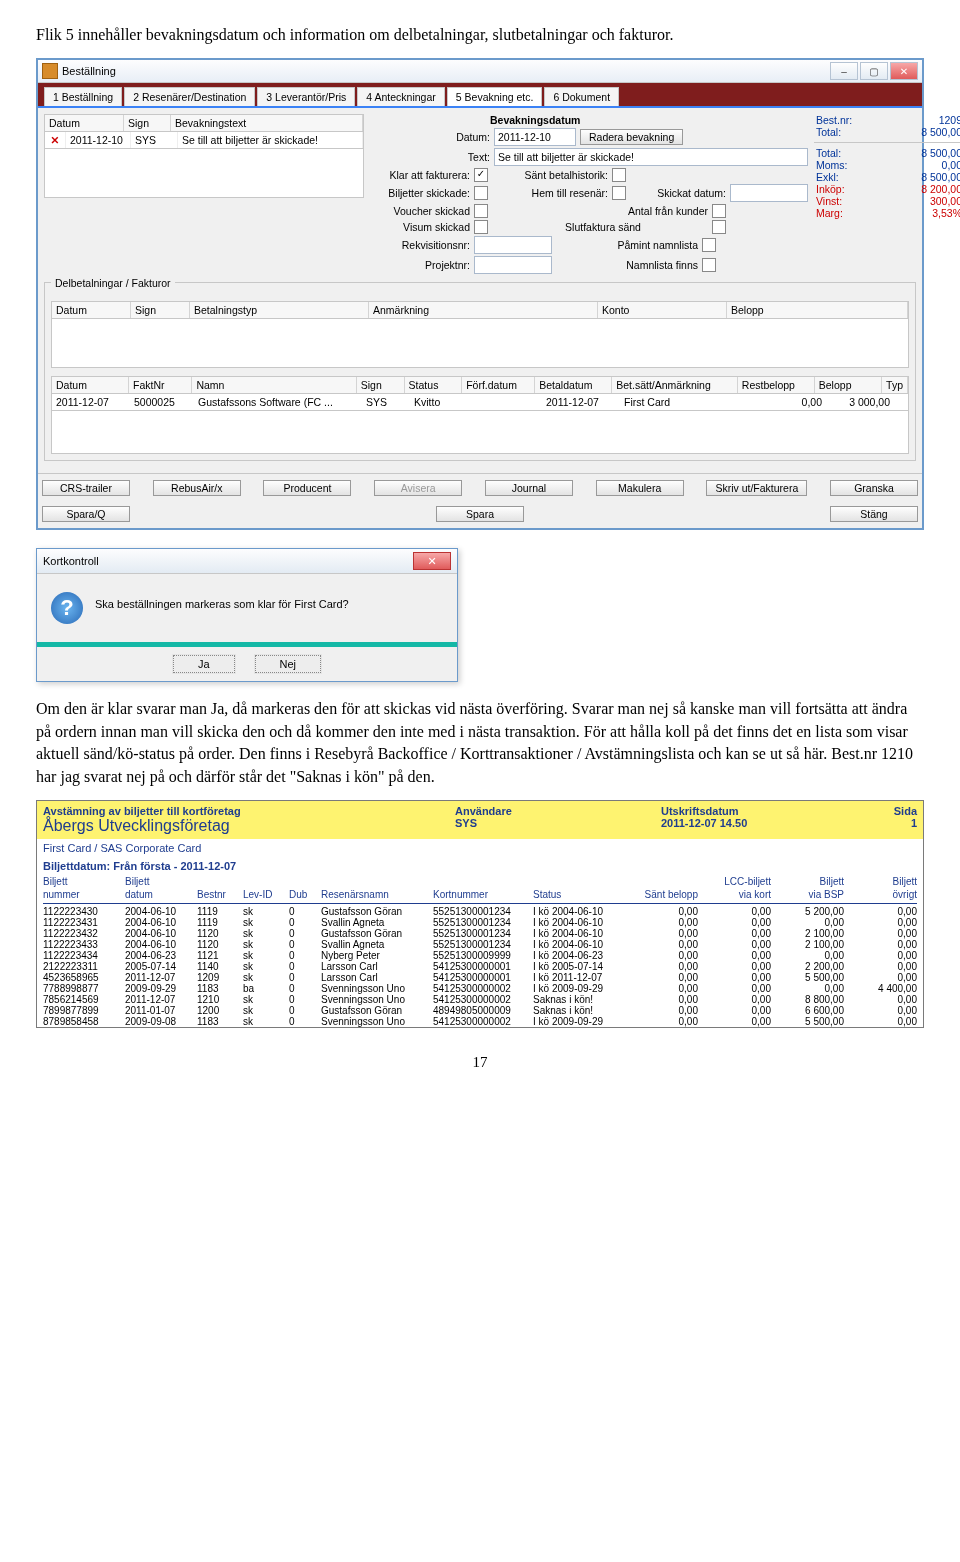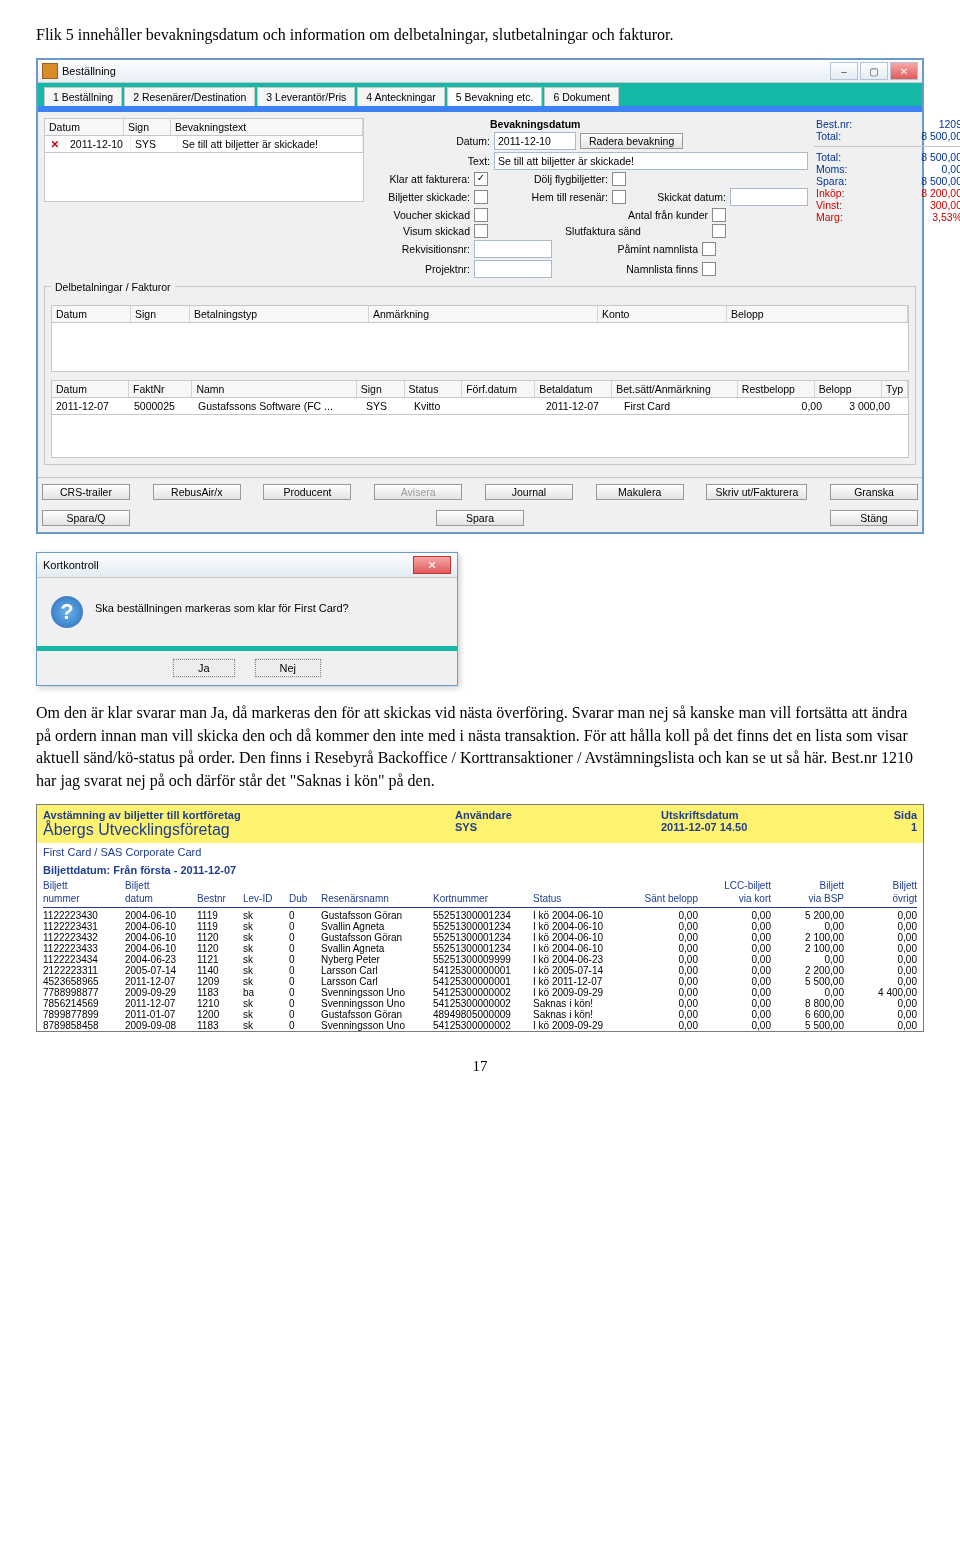--- a/index.html
+++ b/index.html
@@ -5,21 +5,21 @@
 body{margin:0;background:#fff;font-family:"Times New Roman",Arial,sans-serif;font-size:16px;color:#000;width:960px}
 .page{padding:24px 36px}
 .para{margin:0 0 12px;line-height:1.4}
 .app-window{border:2px solid #6b9acb;background:#f0f0f0;font-family:Tahoma,Arial,sans-serif;font-size:11px;color:#000;margin:6px 0 18px}
 .titlebar{display:flex;align-items:center;justify-content:space-between;background:linear-gradient(#fdfdfe,#e8eef6);padding:2px 4px;border-bottom:1px solid #c7c7c7}
 .titlebar-left{display:flex;align-items:center;gap:4px}
 .title-icon{width:14px;height:14px;background:#d78b2a;border:1px solid #a06010}
 .titlebar-btns{display:flex;gap:2px}
 .tb-btn{width:26px;height:16px;border:1px solid #b5c3d3;background:linear-gradient(#fefefe,#e3ebf3);display:flex;align-items:center;justify-content:center;font-size:10px;color:#444}
 .tb-close{background:linear-gradient(#f7a8a8,#e05b5b);color:#fff}
-.tabs{display:flex;background:#14b8a6;padding:4px 6px 0;border-bottom:6px solid #3b82f6}
+.tabs{display:flex;background:#7f1d1d;padding:4px 6px 0;border-bottom:2px solid #3b82f6}
 .tab{padding:3px 8px;border:1px solid #c7c7c7;border-bottom:none;background:#f5f5f5;margin-right:2px;font-size:10.5px}
 .tab.active{background:#fff}
 .app-body{background:#f0f0f0;padding:6px}
 .top-flex{display:flex;gap:6px}
 .bev-list{flex:0 0 320px}
 .list-head{display:flex;background:#f7f7f7;border:1px solid #c7c7c7}
 .list-head .cell{padding:2px 4px;border-right:1px solid #d4d4d4;font-size:10.5px}
 .list-row{display:flex;background:#fff;border:1px solid #c7c7c7;border-top:none}
 .list-row .cell{padding:2px 4px;font-size:10.5px;border-right:1px solid #eee}
 .red-x{color:#c00;font-weight:bold;width:12px;text-align:center}
@@ -114,21 +114,21 @@
             <input class="tinput" style="width: 74px;" value="2011-12-10">
             <span class="btn">Radera bevakning</span>
           </div>
           <div class="field-row">
             <span class="field-label" style="width:120px">Text:</span>
             <input class="tinput" style="flex: 1 1 0%;" value="Se till att biljetter är skickade!">
           </div>
           <div class="field-row">
             <span class="field-label" style="width:100px">Klar att fakturera:</span>
             <span class="cb">✓</span>
-            <span class="field-label" style="width:110px;margin-left:6px">Dölj flygbiljetter:</span>
+            <span class="field-label" style="width:110px;margin-left:6px">Sänt betalhistorik:</span>
             <span class="cb"></span>
           </div>
           <div class="field-row">
             <span class="field-label" style="width:100px">Biljetter skickade:</span>
             <span class="cb"></span>
             <span class="field-label" style="width:110px;margin-left:6px">Hem till resenär:</span>
             <span class="cb"></span>
             <span class="field-label" style="width:90px;margin-left:6px">Skickat datum:</span>
             <input class="tinput" style="width: 70px;">
           </div>
@@ -170,21 +170,21 @@
           <div class="hr"></div>
           <div class="tot-row">
               <span class="blue">Total:</span>
               <span class="blue">8 500,00</span>
             </div>
           <div class="tot-row">
               <span class="blue">Moms:</span>
               <span class="blue">0,00</span>
             </div>
           <div class="tot-row">
-              <span class="blue">Spara:</span>
+              <span class="blue">Exkl:</span>
               <span class="blue">8 500,00</span>
             </div>
           <div class="tot-row">
               <span class="red">Inköp:</span>
               <span class="red">8 200,00</span>
             </div>
           <div class="tot-row">
               <span class="red">Vinst:</span>
               <span class="red">300,00</span>
             </div>

